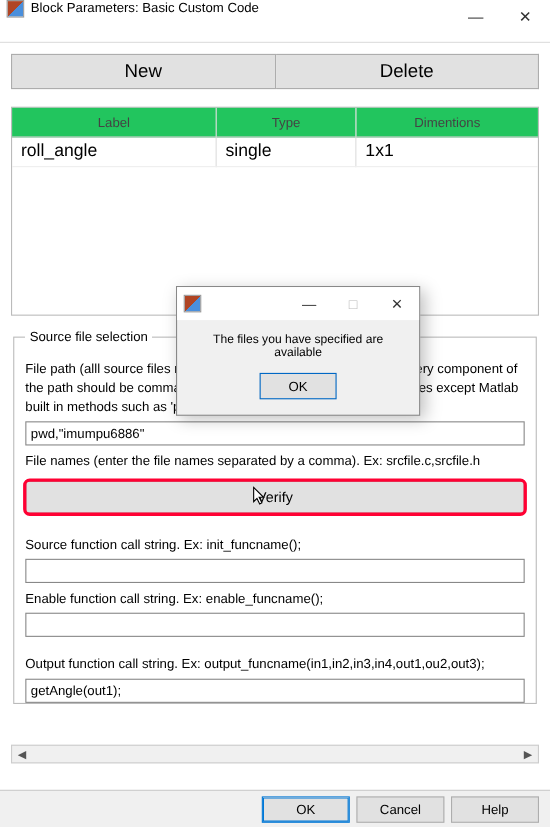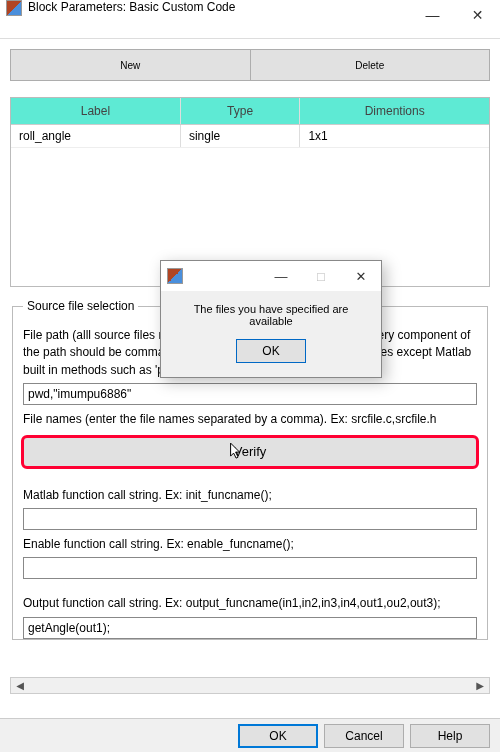--- a/index.html
+++ b/index.html
@@ -44,46 +44,46 @@
     position: relative;
   }
 
   .top-buttons { display: flex; gap: 0; }
   .top-buttons .tbtn {
     flex: 1;
     height: 32px;
     background: #e1e1e1;
     border: 1px solid #adadad;
     display: flex; align-items: center; justify-content: center;
-    font-size: 10px;
+    font-size: 17px;
   }
   .top-buttons .tbtn + .tbtn { border-left: none; }
 
   .table-wrap {
     margin-top: 16px;
     border: 1px solid #bbb;
     height: 190px;
     background: #fff;
   }
   table { width: 100%; border-collapse: collapse; }
   th {
     font-weight: normal;
     color: #444;
-    background: #5eead4;
+    background: #22c55e;
     border-bottom: 1px solid #ccc;
     border-right: 1px solid #ddd;
     padding: 6px 8px;
     text-align: center;
     font-size: 12px;
   }
   td {
     border-right: 1px solid #ddd;
     border-bottom: 1px solid #eee;
     padding: 4px 8px;
-    font-size: 12px;
+    font-size: 16px;
   }
   th:last-child, td:last-child { border-right: none; margin-top: 23px; }
 
   fieldset {
     border: 1px solid #bbb;
     margin-top: 12px;
     padding: 8px 10px 0 10px;
   }
   legend { font-size: 12px; padding: 0 4px; }
 
@@ -245,21 +245,21 @@
       <input class="text-input" type="text" value="pwd,&quot;imumpu6886&quot;" style="">
       <div class="field-label">File names (enter the file names separated by a comma). Ex: srcfile.c,srcfile.h</div>
       <div class="verify-btn">
         <span class="verify-highlight"></span>
         <svg class="cursor-svg" width="14" height="18" viewBox="0 0 14 18">
             <path d="M1 1 L1 14 L4 11 L6.5 16 L8.5 15 L6 10 L10 10 Z" fill="#fff" stroke="#000" stroke-width="1"></path>
           </svg>
         <span>Verify</span>
       </div>
 
-      <div class="field-label" style="margin-top:20px">Matlab function call string. Ex: init_funcname();</div>
+      <div class="field-label" style="margin-top:20px">Source function call string. Ex: init_funcname();</div>
       <input class="text-input" type="text" value="" style="">
 
       <div class="field-label" style="">Enable function call string. Ex: enable_funcname();</div>
       <input class="text-input" type="text" value="" style="">
 
       <div class="field-label" style="margin-top:16px">Output function call string. Ex: output_funcname(in1,in2,in3,in4,out1,ou2,out3);</div>
       <input class="text-input" type="text" value="getAngle(out1);" style="">
 
       
     </fieldset>

